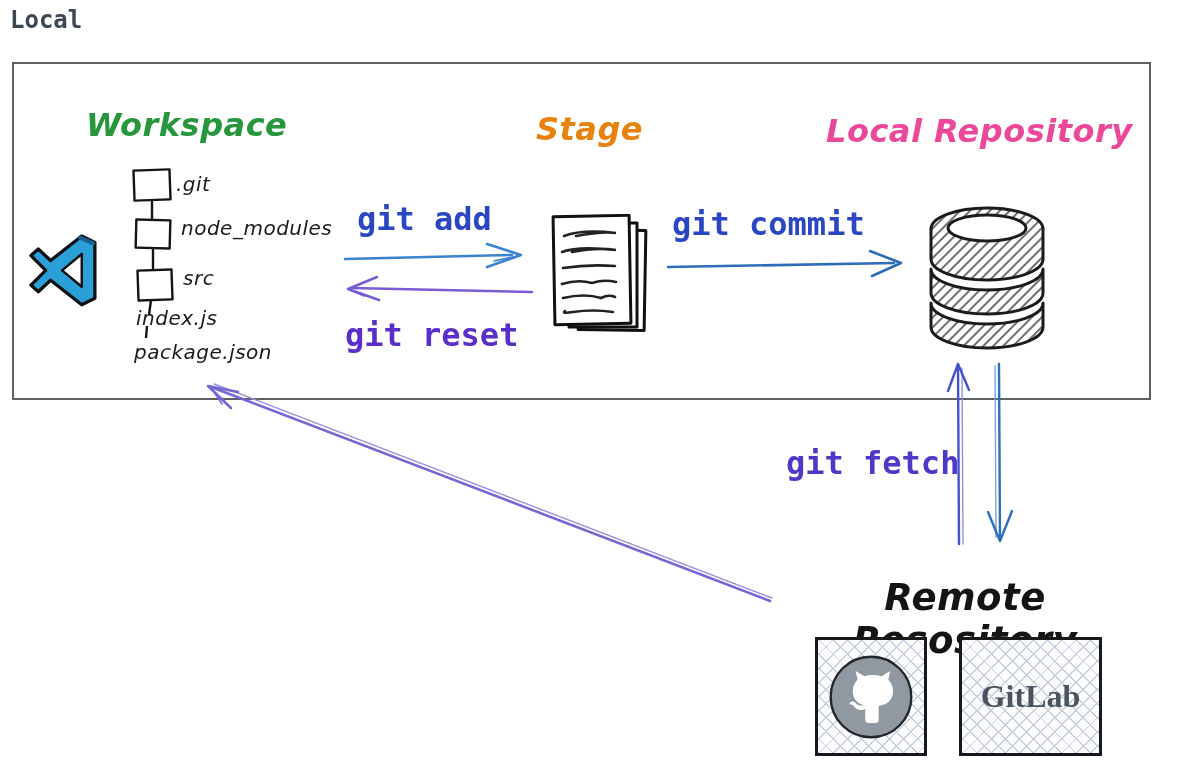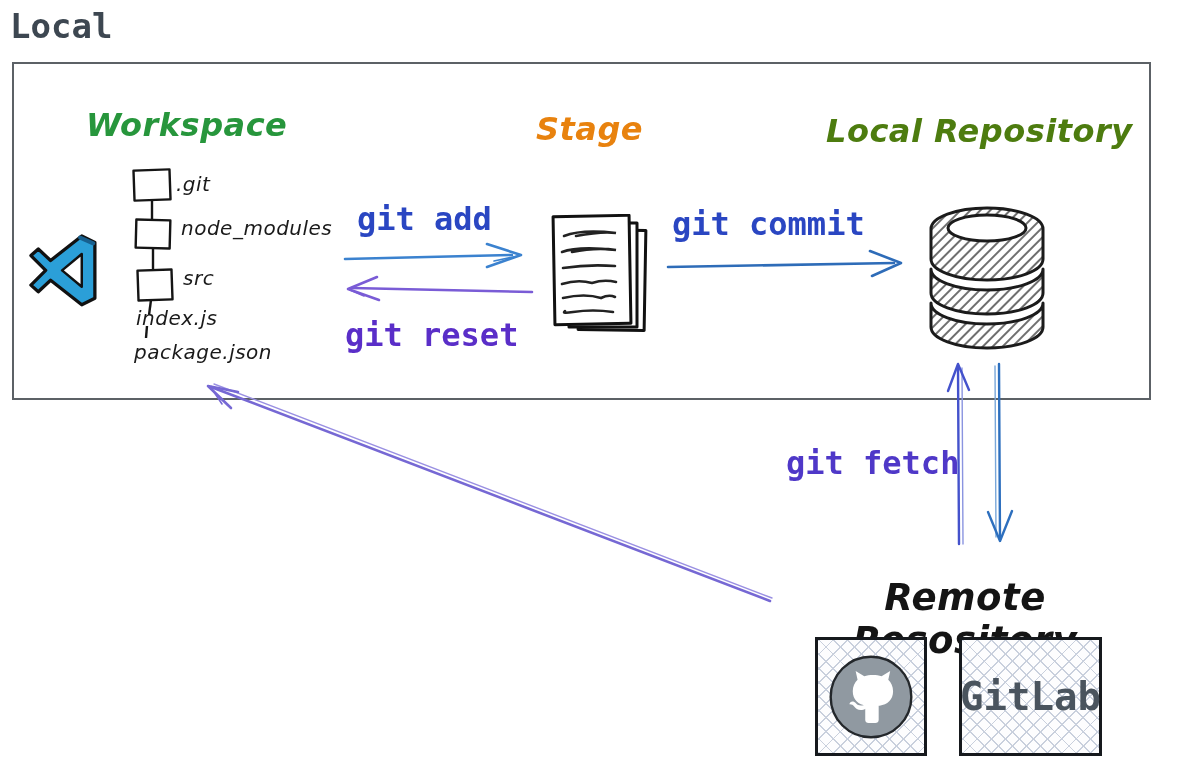--- a/index.html
+++ b/index.html
@@ -6,31 +6,31 @@
   html,body { background:#ffffff; }
   #canvas {
     position:relative; width:1200px; height:762px; overflow:hidden;
     background:#ffffff; font-family:"Liberation Sans", sans-serif;
   }
   .abs { position:absolute; }
 
   .mono  { font-family:"DejaVu Sans Mono", monospace; font-weight:bold; }
   .hand  { font-family:"DejaVu Sans", sans-serif; font-style:italic; font-weight:600; letter-spacing:.5px; }
 
-  #page-title { left:10px; top:6px; font-size:34px; color:#3d4751; }
+  #page-title { left:10px; top:6px; font-size:24px; color:#3d4751; }
 
   #local-box {
     left:12px; top:62px; width:1139px; height:338px;
     border:2px solid #5c6166; background:#ffffff;
   }
 
   .col-title { font-size:32px; white-space:nowrap; }
   #workspace-label   { left:86px;  top:106px; color:#27963c; }
   #stage-label       { left:536px; top:110px; color:#e8820e; }
-  #local-repo-label  { left:826px; top:112px; color:#4d7c0f; }
+  #local-repo-label  { left:826px; top:112px; color:#ec4899; }
 
   .tree-label { font-size:20px; color:#1a1a1a; white-space:nowrap; font-weight:500; }
   #lbl-git      { left:176px; top:172px; }
   #lbl-node     { left:181px; top:216px; }
   #lbl-src      { left:183px; top:266px; }
   #lbl-index    { left:136px; top:306px; }
   #lbl-package  { left:134px; top:340px; }
 
   .cmd { font-size:32px; white-space:nowrap; }
   #cmd-add    { left:357px; top:200px; color:#2a46c2; }
@@ -47,21 +47,21 @@
     background-color:#fdfdfe;
     background-image:
       repeating-linear-gradient(45deg,  #c9d0dd 0, #c9d0dd 1.3px, transparent 1.3px, transparent 10px),
       repeating-linear-gradient(135deg, #c9d0dd 0, #c9d0dd 1.3px, transparent 1.3px, transparent 10px);
     border:3px solid #16191d;
   }
   #github-box { left:815px; top:637px; width:112px; height:119px;
                 display:flex; align-items:center; justify-content:center; }
   #gitlab-box { left:959px; top:637px; width:143px; height:119px;
                 display:flex; align-items:center; justify-content:center; }
-  #gitlab-text { font-size:39px; font-weight:bold; color:#4a545e; }
+  #gitlab-text { font-size:32px; font-weight:bold; color:#4a545e;font-family:Liberation Serif, serif; }
 
   #arrow-layer { left:0; top:0; pointer-events:none; }
   svg { display:block; }
 </style>
 </head>
 <body>
 
 <div id="canvas">
 
   <div id="page-title" class="abs mono">Local</div>

